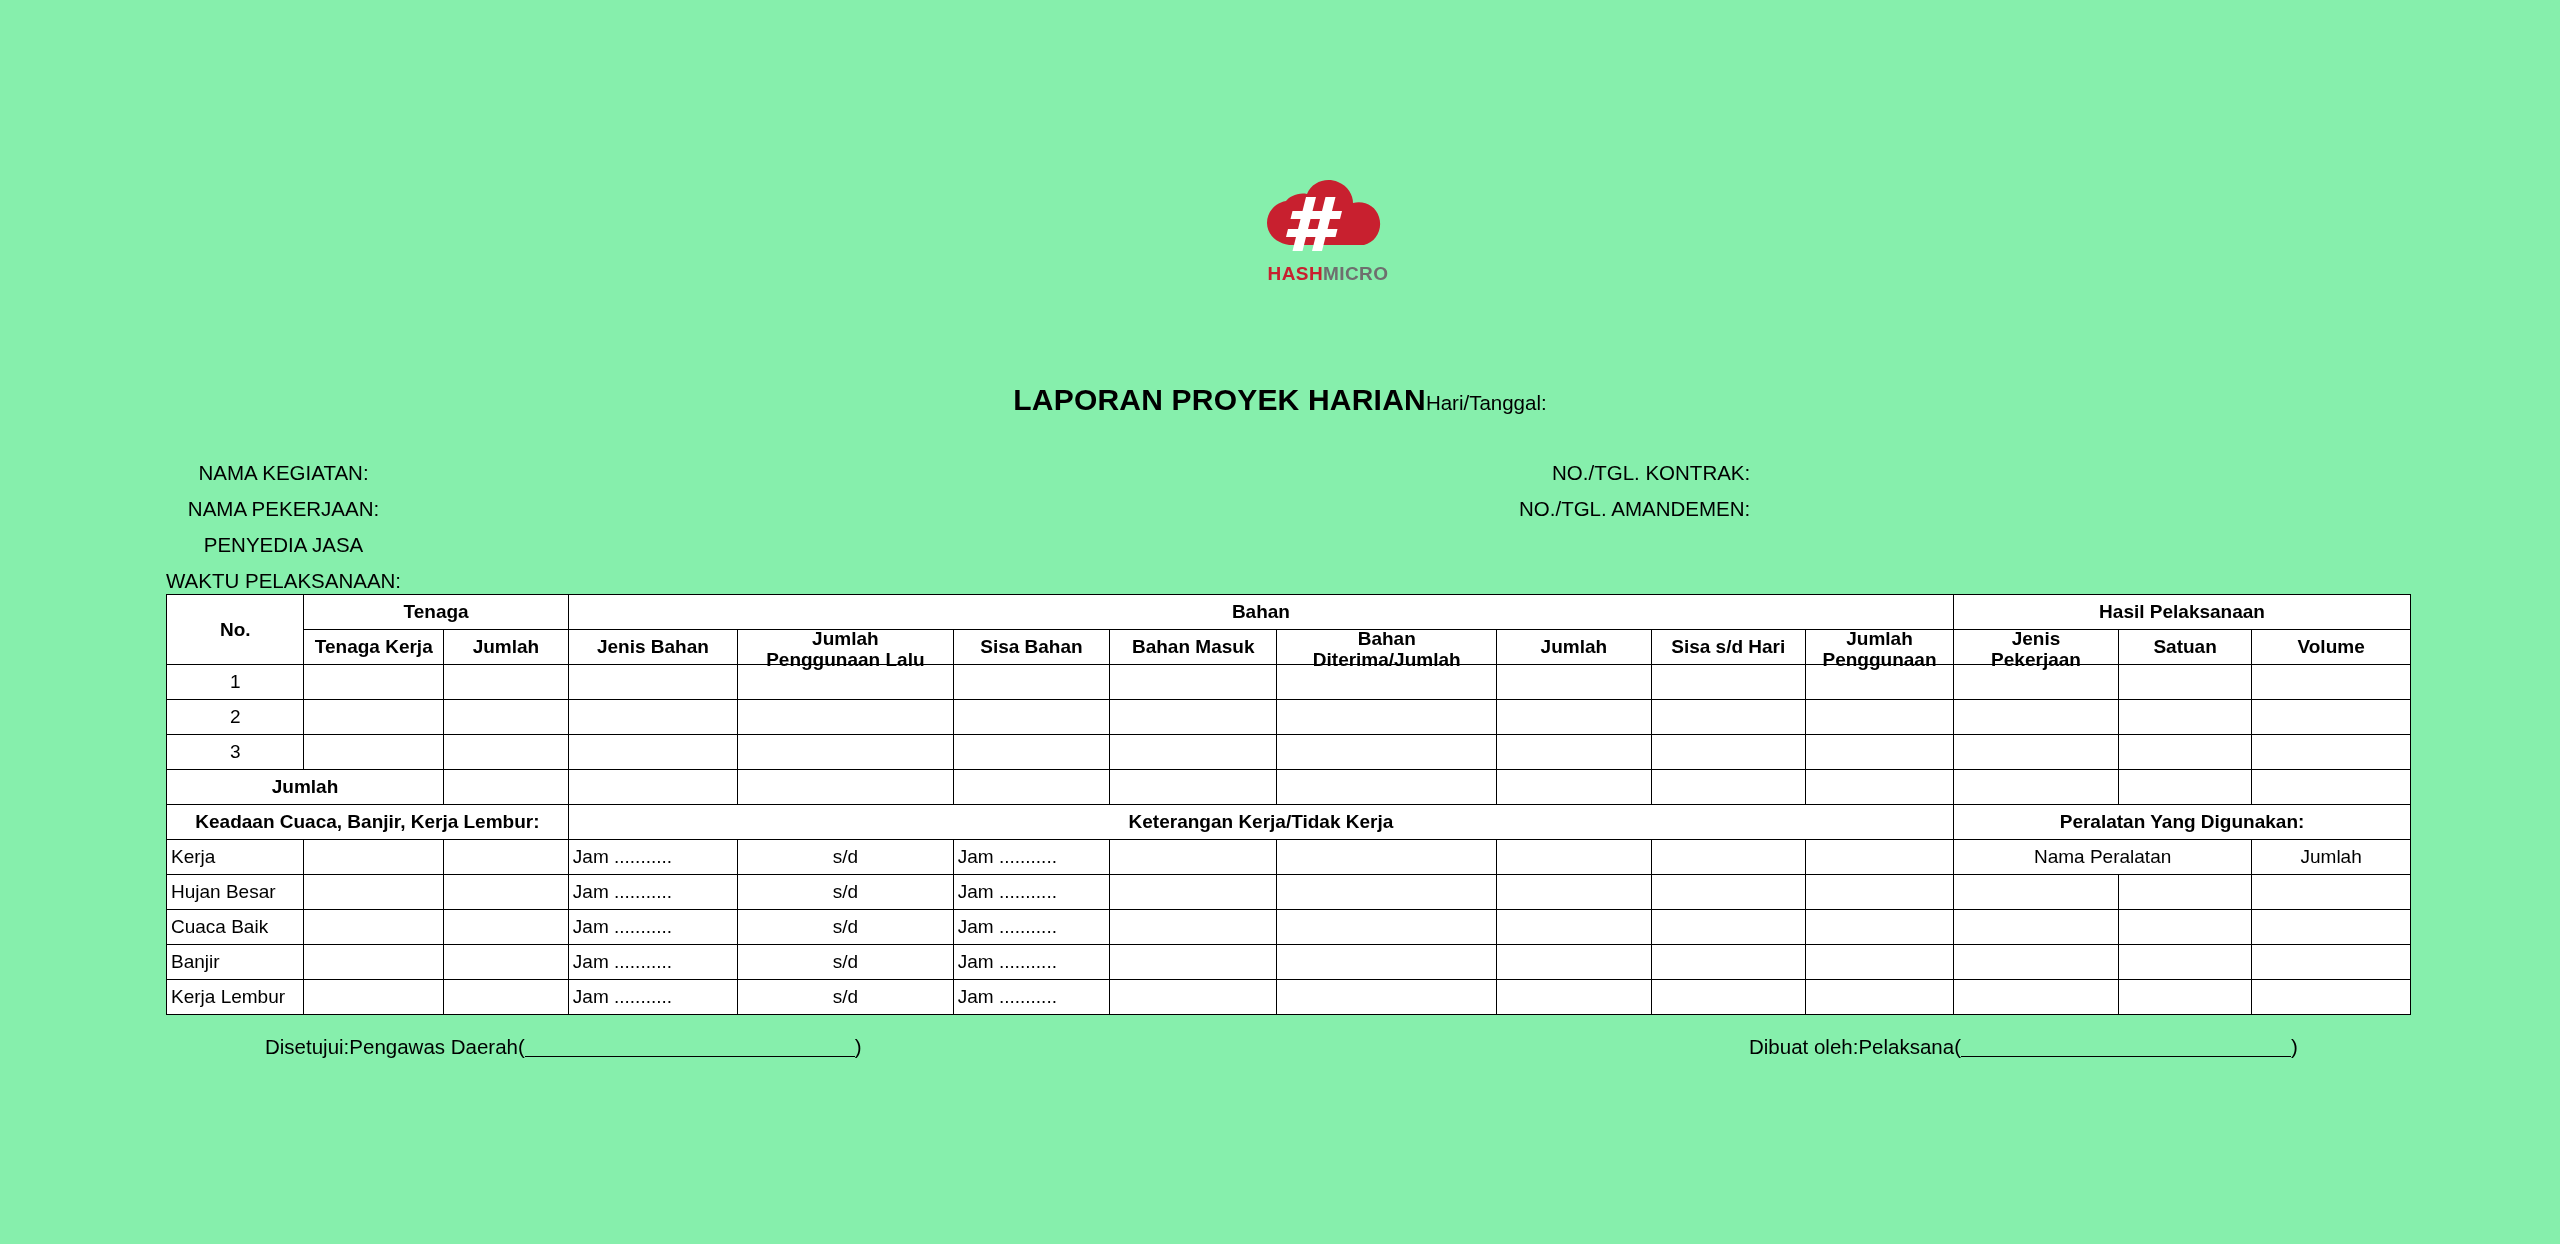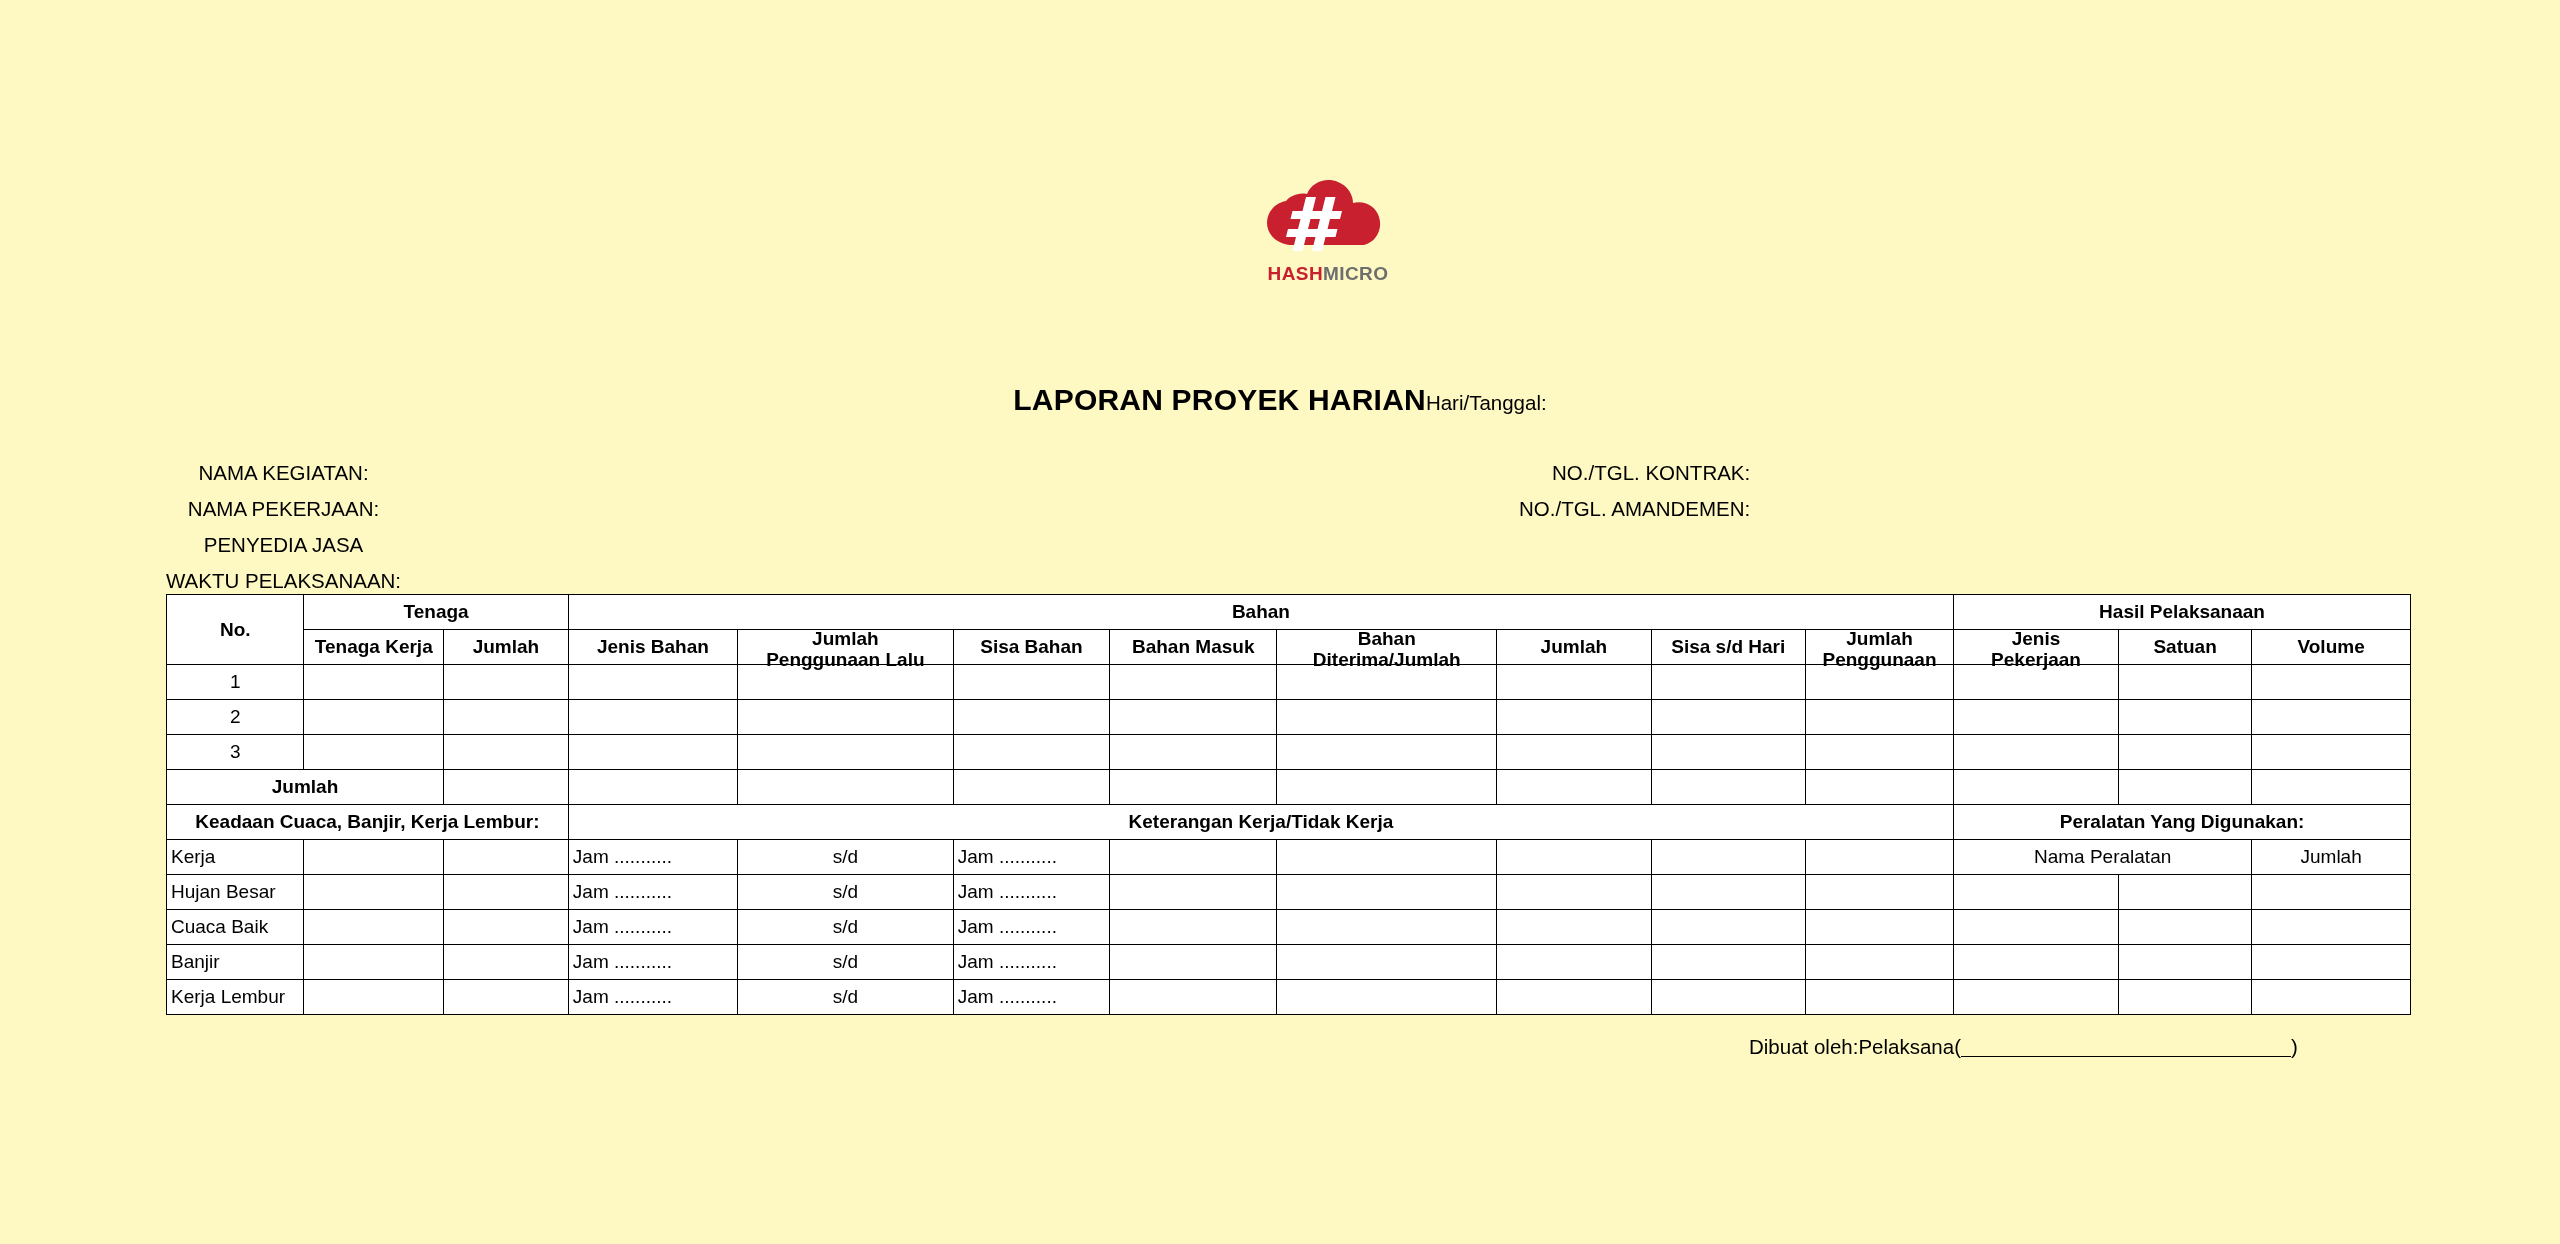--- a/index.html
+++ b/index.html
@@ -13,21 +13,21 @@
     font-family: "Liberation Sans", sans-serif;
     color: #000000;
     overflow: hidden;
     position: relative;
   }
 
   .page {
     position: relative;
     width: 2560px;
     height: 1244px;
-    background: #fef9c3;
+    background: #86efac;
   }
 
   
   .logo-wrap {
     position: absolute;
     left: 1248px;
     top: 178px;
     width: 160px;
     height: 112px;
     display: flex;
@@ -435,18 +435,19 @@
         <td></td>
         <td></td>
         <td></td>
         <td></td>
       </tr>
     </tbody>
       </table>
   </div>
 
   <div class="sign-row">
+    <div class="sign-block sign-1"><span>Disetujui:</span><span>Pengawas Daerah</span><span>(</span><span class="sign-line sl-1"></span><span>)</span></div>
 
 
     <div class="sign-block sign-3"><span>Dibuat oleh:</span><span>Pelaksana</span><span>(</span><span class="sign-line sl-3"></span><span>)</span></div>
   </div>
 
 </div>
 
 </body></html>

